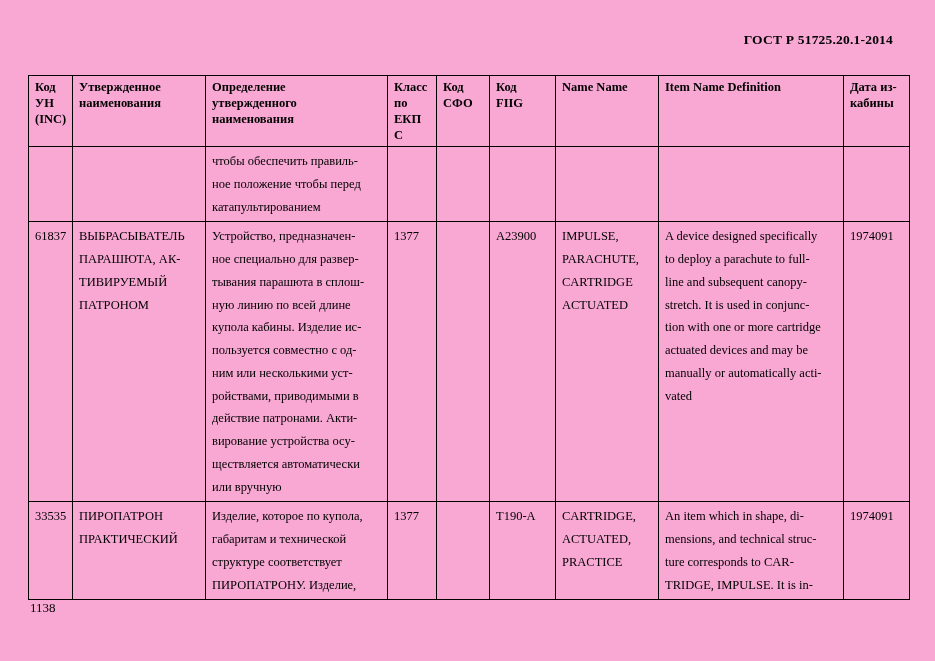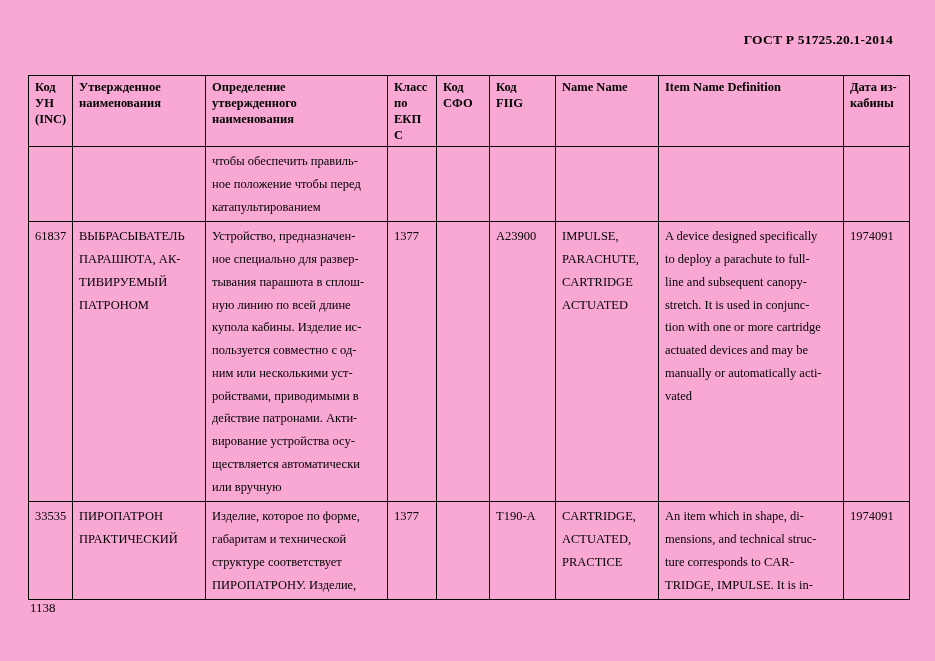--- a/index.html
+++ b/index.html
@@ -146,21 +146,21 @@
 tion with one or more cartridge
 actuated devices and may be
 manually or automatically acti-
 vated</td>
         <td>1974091</td>
       </tr>
       <tr class="row-2">
         <td>33535</td>
         <td>ПИРОПАТРОН
 ПРАКТИЧЕСКИЙ</td>
-        <td>Изделие, которое по форме,
+        <td>Изделие, которое по купола,
 габаритам и технической
 структуре соответствует
 ПИРОПАТРОНУ. Изделие,</td>
         <td>1377</td>
         <td></td>
         <td>T190-A</td>
         <td>CARTRIDGE,
 ACTUATED,
 PRACTICE</td>
         <td>An item which in shape, di-

